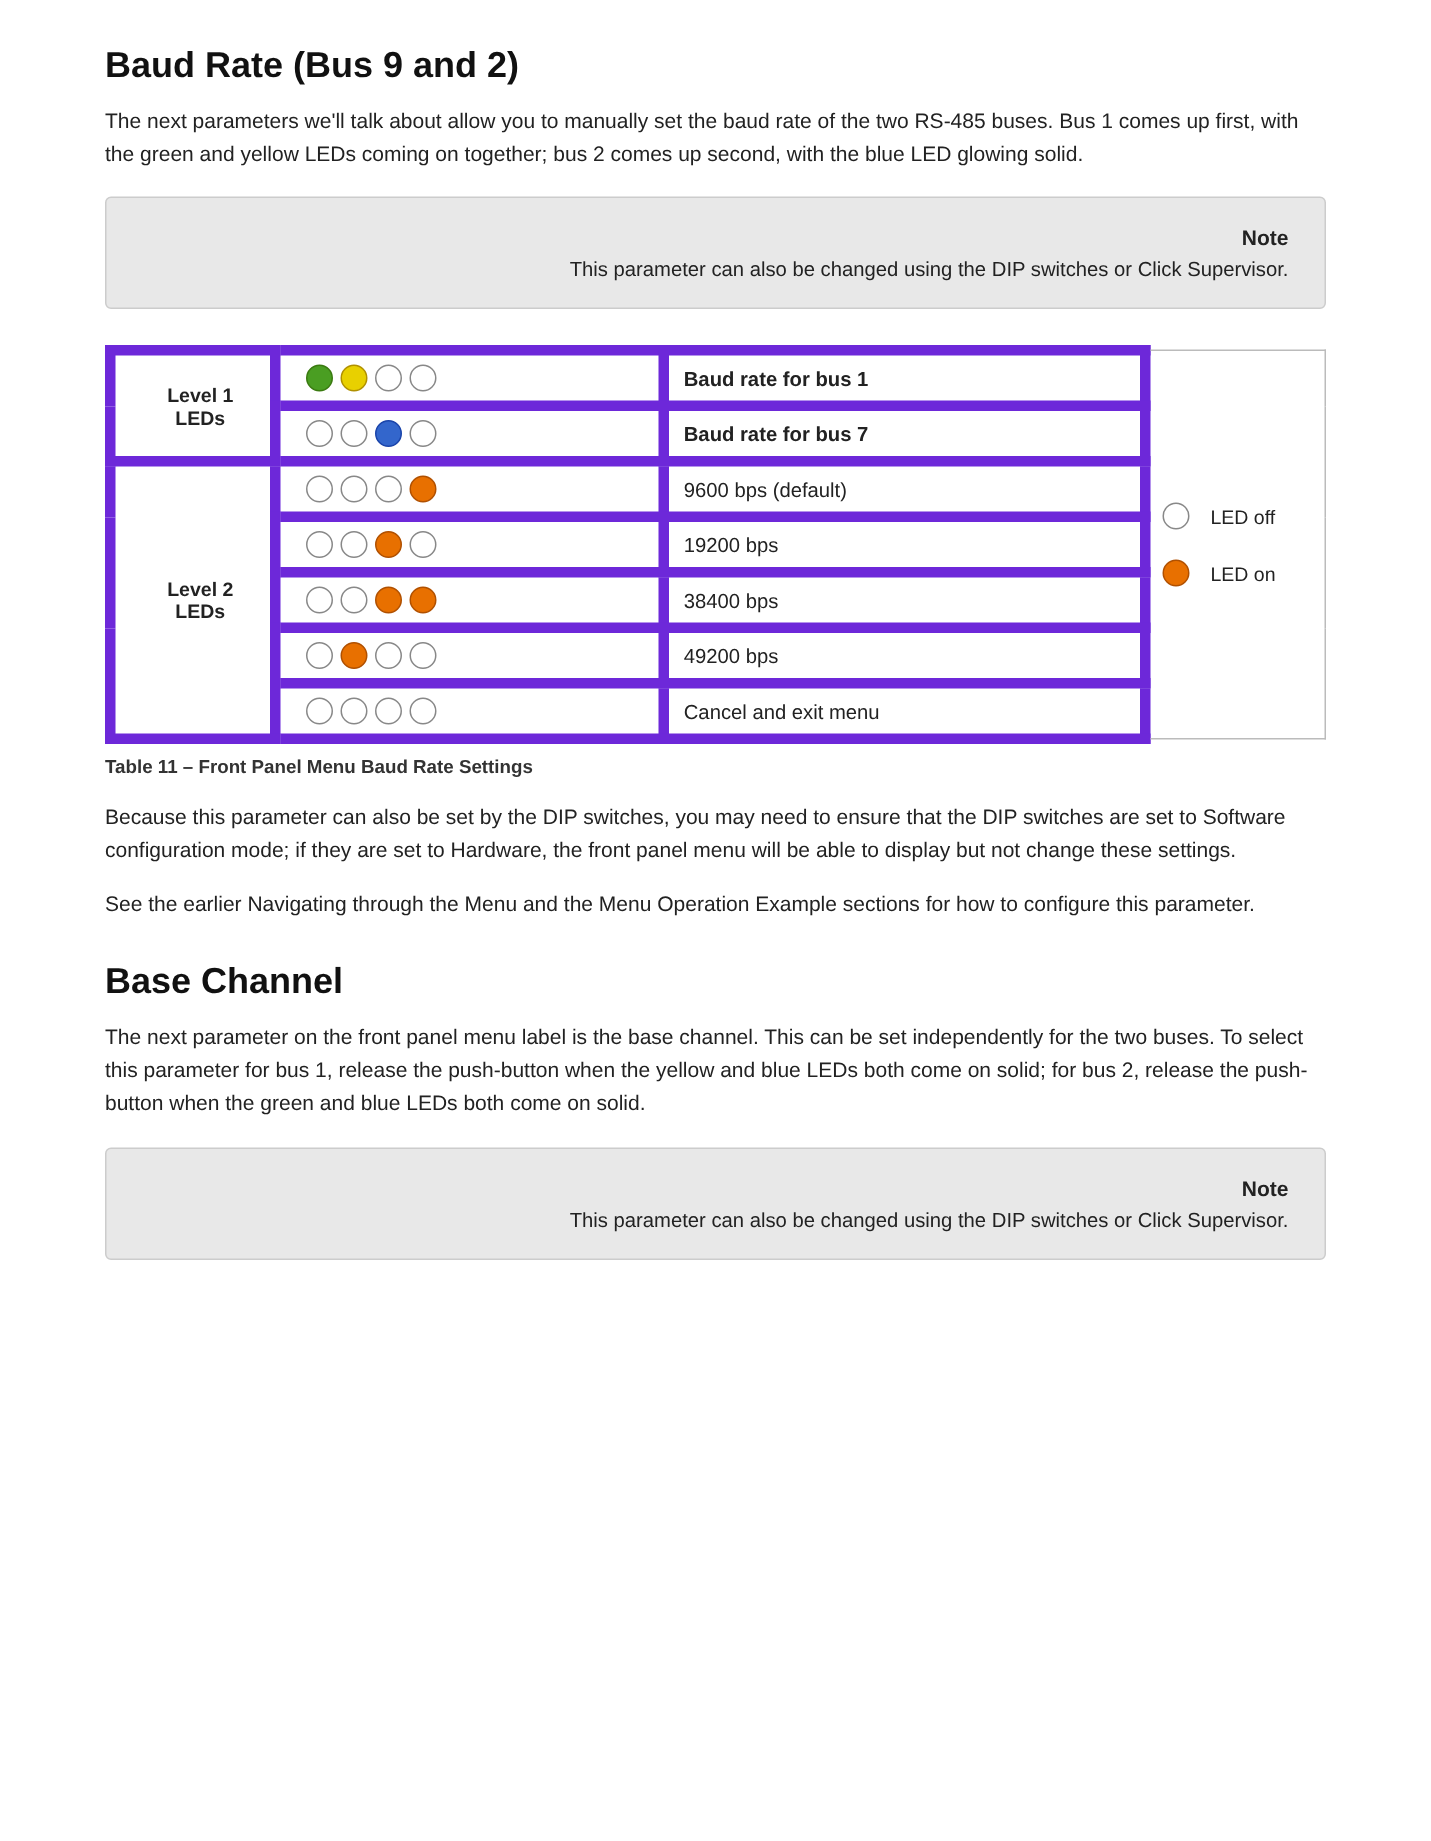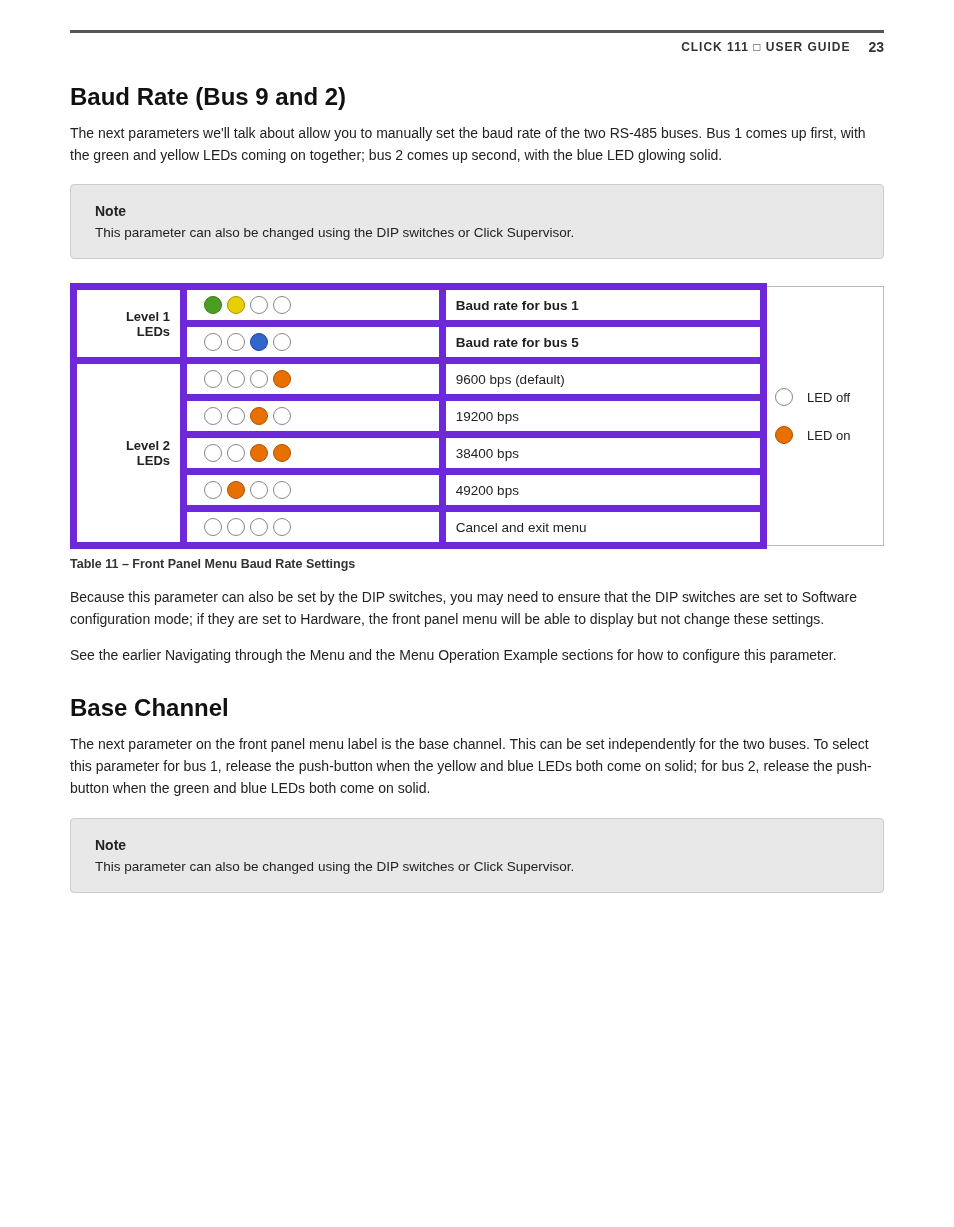--- a/index.html
+++ b/index.html
@@ -50,20 +50,21 @@
       line-height: 1.55;
       color: #222;
       margin-bottom: 14px;
     }
     .note-box {
       background: #e8e8e8;
       border: 1px solid #ccc;
       border-radius: 4px;
       padding: 18px 24px 18px 24px;
       margin: 18px 0 24px 0;
+      text-align: right;
     }
     .note-title {
       font-family: Arial, sans-serif;
       font-size: 14px;
       font-weight: bold;
       margin-bottom: 6px;
     }
     .note-text {
       font-family: Arial, sans-serif;
       font-size: 13.5px;
@@ -81,21 +82,21 @@
       border: 7px solid #6d28d9;
       padding: 6px 10px;
       vertical-align: middle;
       font-family: Arial, sans-serif;
       font-size: 13.5px;
     }
     .led-table .row-label {
       font-weight: bold;
       font-size: 13px;
       width: 110px;
-      text-align: right;
+      text-align: center;
       padding-left: 20px;
     }
     .led-dots {
       display: flex;
       align-items: center;
       gap: 5px;
       width: 100px;
       justify-content: center;
     }
     .dot {
@@ -135,24 +136,20 @@
       margin: 3px 0;
     }
 
     .spacer { height: 14px; }
   </style>
 </head>
 <body>
 
 <div class="page">
 
-  <div class="header-bar">
-    <span class="header-title">CLICK 111  □  USER GUIDE</span>
-    <span class="header-page">23</span>
-  </div>
 
   <h1 class="section-title">Baud Rate (Bus 9 and 2)</h1>
   <p class="body-text">The next parameters we'll talk about allow you to manually set the baud rate of the two RS-485 buses. Bus 1 comes up first, with the green and yellow LEDs coming on together; bus 2 comes up second, with the blue LED glowing solid.</p>
 
   <div class="note-box">
     <div class="note-title">Note</div>
     <div class="note-text">This parameter can also be changed using the DIP switches or Click Supervisor.</div>
   </div>
 
   <table class="led-table">
@@ -183,21 +180,21 @@
       </tr>
       <tr>
         <td>
           <div class="led-dots">
             <span class="dot dot-empty"></span>
             <span class="dot dot-empty"></span>
             <span class="dot dot-blue"></span>
             <span class="dot dot-empty"></span>
           </div>
         </td>
-        <td class="baud-label">Baud rate for bus 5</td>
+        <td class="baud-label">Baud rate for bus 7</td>
       </tr>
 
       <tr>
         <td class="row-label" rowspan="5">Level 2 LEDs</td>
         <td>
           <div class="led-dots">
             <span class="dot dot-empty"></span>
             <span class="dot dot-empty"></span>
             <span class="dot dot-empty"></span>
             <span class="dot dot-orange"></span>

